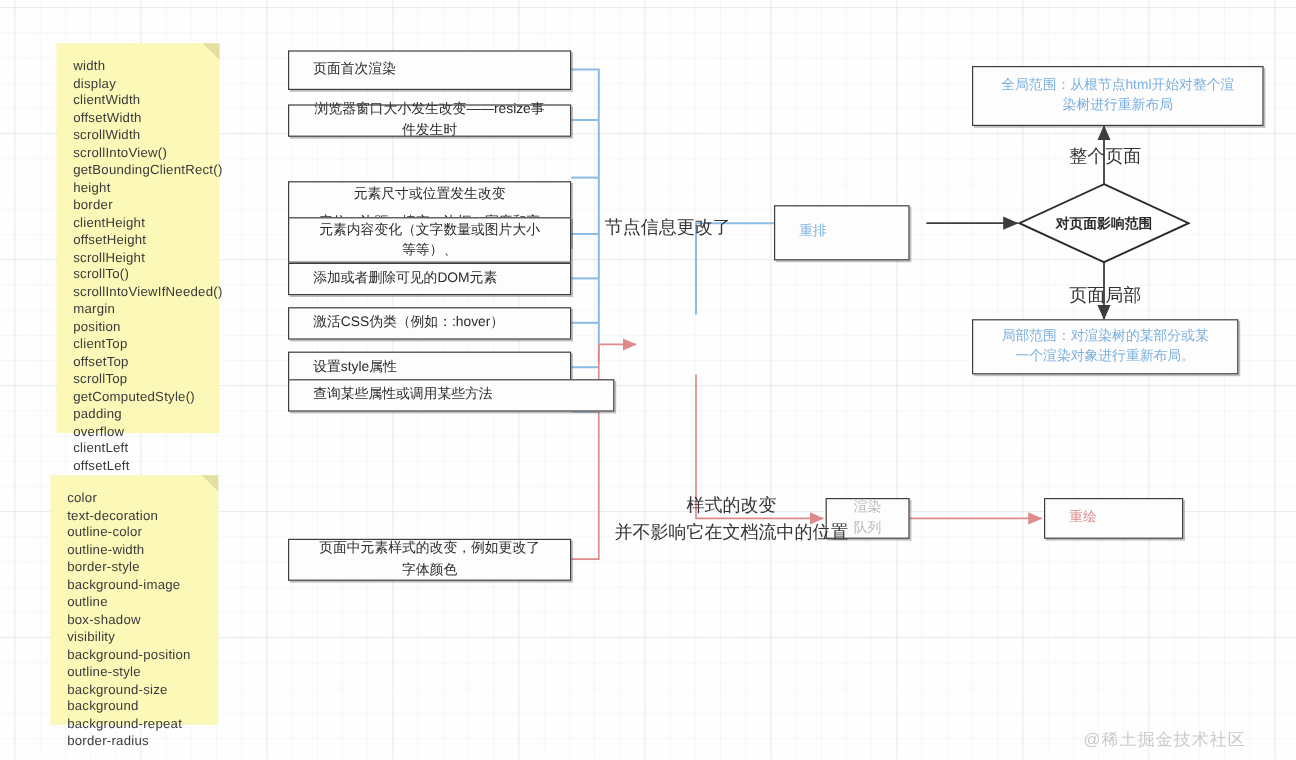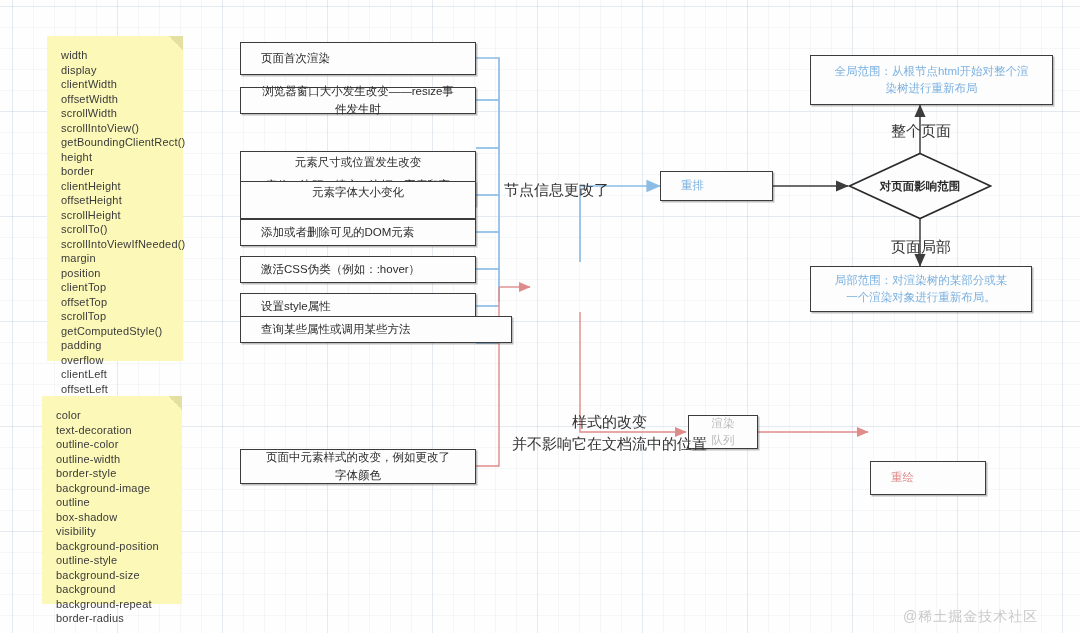--- a/index.html
+++ b/index.html
@@ -46,21 +46,21 @@
     background:#fdfdfd;
     display:flex;align-items:center;
     text-align:center;
     font-size:11.5px;
     color:#2b2b2b;
     line-height:1.5;
     box-shadow:1.5px 1.5px 0 rgba(60,60,60,.33);
     padding:2px 20px;
   }
   .box.blue{color:#7ab0e0;}
-  .box.red{color:#e08b8b;margin-top:46px;}
+  .box.red{color:#e08b8b;}
   .box.grey{color:#b9b9b9;}
   .rule{display:block;width:26px;height:1px;background:#7a7a7a;margin:3px auto;}
 
   
   .diamond{
     position:absolute;
     display:flex;align-items:center;justify-content:center;
     font-size:11.5px;color:#2b2b2b;
     text-align:center;
     font-weight:bold;
@@ -186,20 +186,21 @@
     <span>浏览器窗口大小发生改变——resize事件发生时</span>
   </div>
 
   <div class="box" style="left:240px;top:121px;width:236px;height:55px;flex-direction:column;margin-top:30px;">
     <span>元素尺寸或位置发生改变</span>
     <span class="rule"></span>
     <span>定位、边距、填充、边框、宽度和高度</span>
   </div>
 
   <div class="box" style="left:240px;top:181px;width:236px;height:38px;flex-direction:column;">
+    <span>元素内容变化（文字数量或图片大小等等）、</span>
     <span>元素字体大小变化</span>
   </div>
 
   <div class="box" style="left:240px;top:219px;width:236px;height:27px;">
     <span>添加或者删除可见的DOM元素</span>
   </div>
 
   <div class="box" style="left:240px;top:256px;width:236px;height:27px;">
     <span>激活CSS伪类（例如：:hover）</span>
   </div>
@@ -217,21 +218,21 @@
   </div>
 
 
   <div class="diamond" style="left:848px;top:152px;width:144px;height:68px;">
     <svg class="shape" viewBox="0 0 144 68" preserveAspectRatio="none">
       <polygon points="72,1.5 142.5,34 72,66.5 1.5,34" fill="#fdfdfd" stroke="#2b2b2b" stroke-width="1.6"></polygon>
     </svg>
     <span class="lbl">对页面影响范围</span>
   </div>
 
-  <div class="box blue" style="left:660px;top:171px;width:113px;height:30px;">
+  <div class="box blue" style="left:645px;top:171px;width:113px;height:46px;">
     <span>重排</span>
   </div>
 
   <div class="box blue" style="left:810px;top:55px;width:243px;height:50px;">
     <span>全局范围：从根节点html开始对整个渲染树进行重新布局</span>
   </div>
 
   <div class="box blue" style="left:810px;top:266px;width:222px;height:46px;">
     <span>局部范围：对渲染树的某部分或某一个渲染对象进行重新布局。</span>
   </div>

